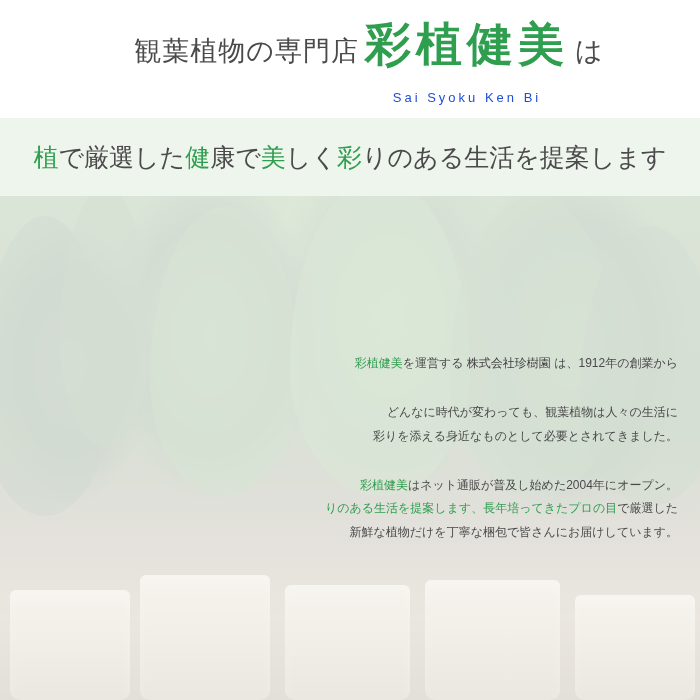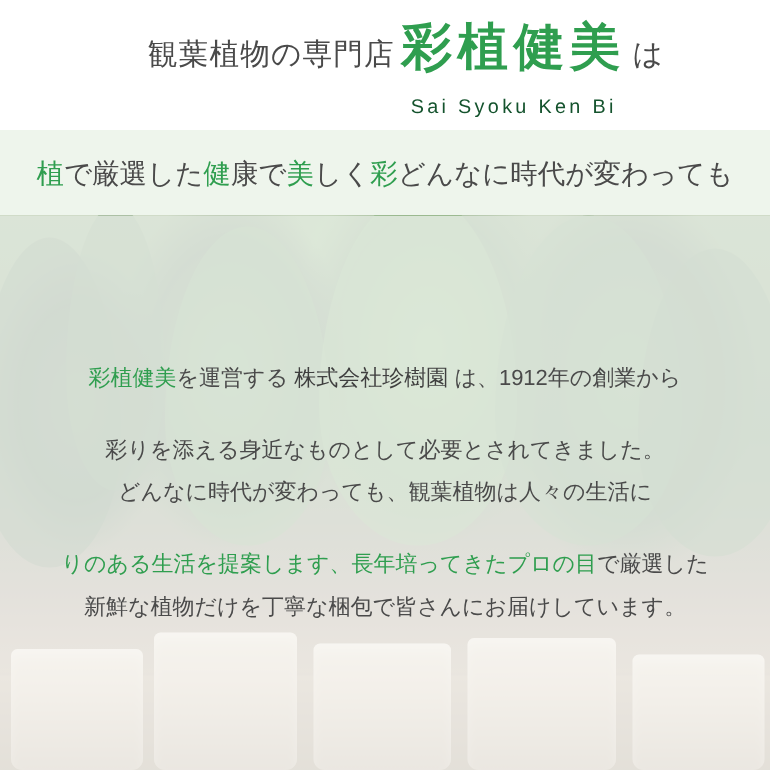--- a/index.html
+++ b/index.html
@@ -54,22 +54,22 @@
     margin: 0 6px;
   }
   .brand-kanji {
     font-size: 46px;
     color: #2f9e4f;
     letter-spacing: 5px;
     line-height: 1.05;
     font-weight: bold;
   }
   .brand-romaji {
-    font-size: 18px;
-    color: #14532d;
+    font-size: 13px;
+    color: #1d4ed8;
     letter-spacing: 3px;
     margin-top: 22px;
     line-height: 1;
   }
   .header-tail {
     font-size: 27px;
     color: #4a4a4a;
     line-height: 1;
     padding-top: 18px;
   }
@@ -148,23 +148,23 @@
     position: absolute;
     inset: 0;
     display: flex;
     flex-direction: column;
     justify-content: center;
     padding: 0 22px;
     box-sizing: border-box;
   }
   .para {
     margin: 0;
-    text-align: center;
-    color: #4a4a4a;
-    font-size: 20px;
+    text-align: right;
+    color: #4a4a4a;
+    font-size: 12px;
     line-height: 1.95;
     white-space: nowrap;
   }
   .para-gap {
     height: 26px;
   }
   .g {
     color: #2f9e4f;
   }
   .dark {
@@ -181,21 +181,21 @@
       <span class="header-lead">観葉植物の専門店</span>
       <span class="brand-wrap">
         <span class="brand-kanji">彩植健美</span>
         <span class="brand-romaji">Sai  Syoku  Ken  Bi</span>
       </span>
       <span class="header-tail">は</span>
     </div>
   </div>
 
   <div class="band">
-    <div class="band-text"><span class="g">植</span><span>で厳選した</span><span class="g">健</span><span>康で</span><span class="g">美</span><span>しく</span><span class="g">彩</span><span>どんなに時代が変わっても</span></div>
+    <div class="band-text"><span class="g">植</span><span>で厳選した</span><span class="g">健</span><span>康で</span><span class="g">美</span><span>しく</span><span class="g">彩</span><span>りのある生活を提案します</span></div>
   </div>
 
   <div class="photo">
     <div class="photo-bg">
       <div class="leaf" style="left:-20px; top:20px; width:130px; height:300px; background:#1f4a1c;"></div>
       <div class="leaf" style="left:60px; top:-10px; width:90px; height:260px; background:#2c6124;"></div>
       <div class="leaf" style="left:150px; top:10px; width:150px; height:290px; background:#3a7a2e;"></div>
       <div class="leaf" style="left:290px; top:-20px; width:180px; height:320px; background:#4b8c39;"></div>
       <div class="leaf" style="left:450px; top:0px; width:170px; height:300px; background:#34702b;"></div>
       <div class="leaf" style="left:580px; top:30px; width:140px; height:280px; background:#275a20;"></div>
@@ -204,21 +204,22 @@
       <div class="pot" style="left:140px; width:130px; height:125px;"></div>
       <div class="pot" style="left:285px; width:125px; height:115px;"></div>
       <div class="pot" style="left:425px; width:135px; height:120px;"></div>
       <div class="pot" style="left:575px; width:120px; height:105px;"></div>
     </div>
     <div class="photo-wash"></div>
 
     <div class="photo-text">
       <p class="para"><span class="g">彩植健美</span><span>を運営する </span><span class="dark">株式会社珍樹園</span><span> は、1912年の創業から</span></p>
       <div class="para-gap"></div>
+      <p class="para"><span>どんなに時代が変わっても、観葉植物は人々の生活に</span></p>
       <p class="para"><span>彩りを添える身近なものとして必要とされてきました。</span></p>
-      <p class="para"><span>どんなに時代が変わっても、観葉植物は人々の生活に</span></p>
       <div class="para-gap"></div>
+      <p class="para"><span class="g">彩植健美</span><span>はネット通販が普及し始めた2004年にオープン。</span></p>
       <p class="para"><span class="g">りのある生活を提案します、</span><span class="g">長年培ってきたプロの目</span><span>で厳選した</span></p>
       <p class="para"><span>新鮮な植物だけを丁寧な梱包で皆さんにお届けしています。</span></p>
     </div>
   </div>
 
 </div>
 
 </body></html>

